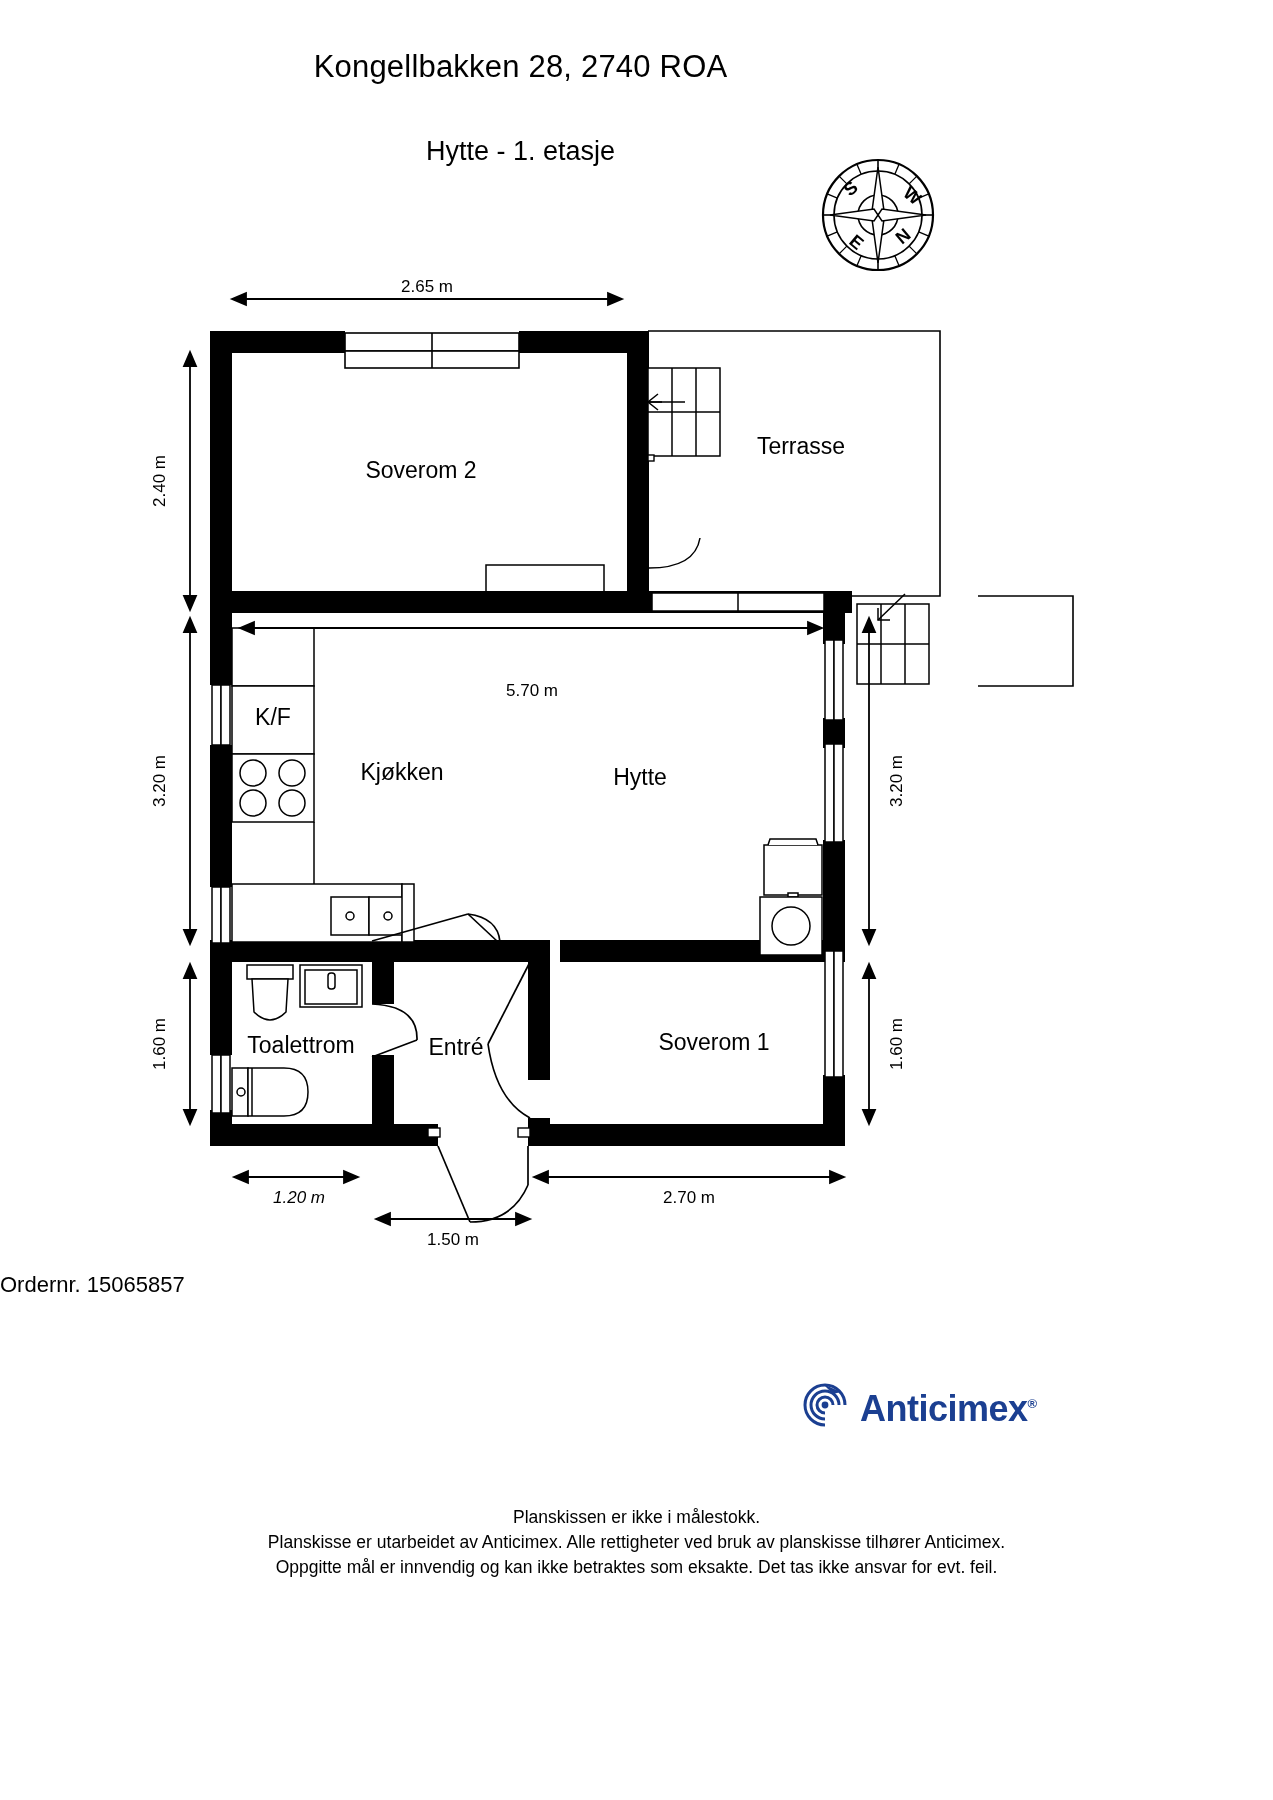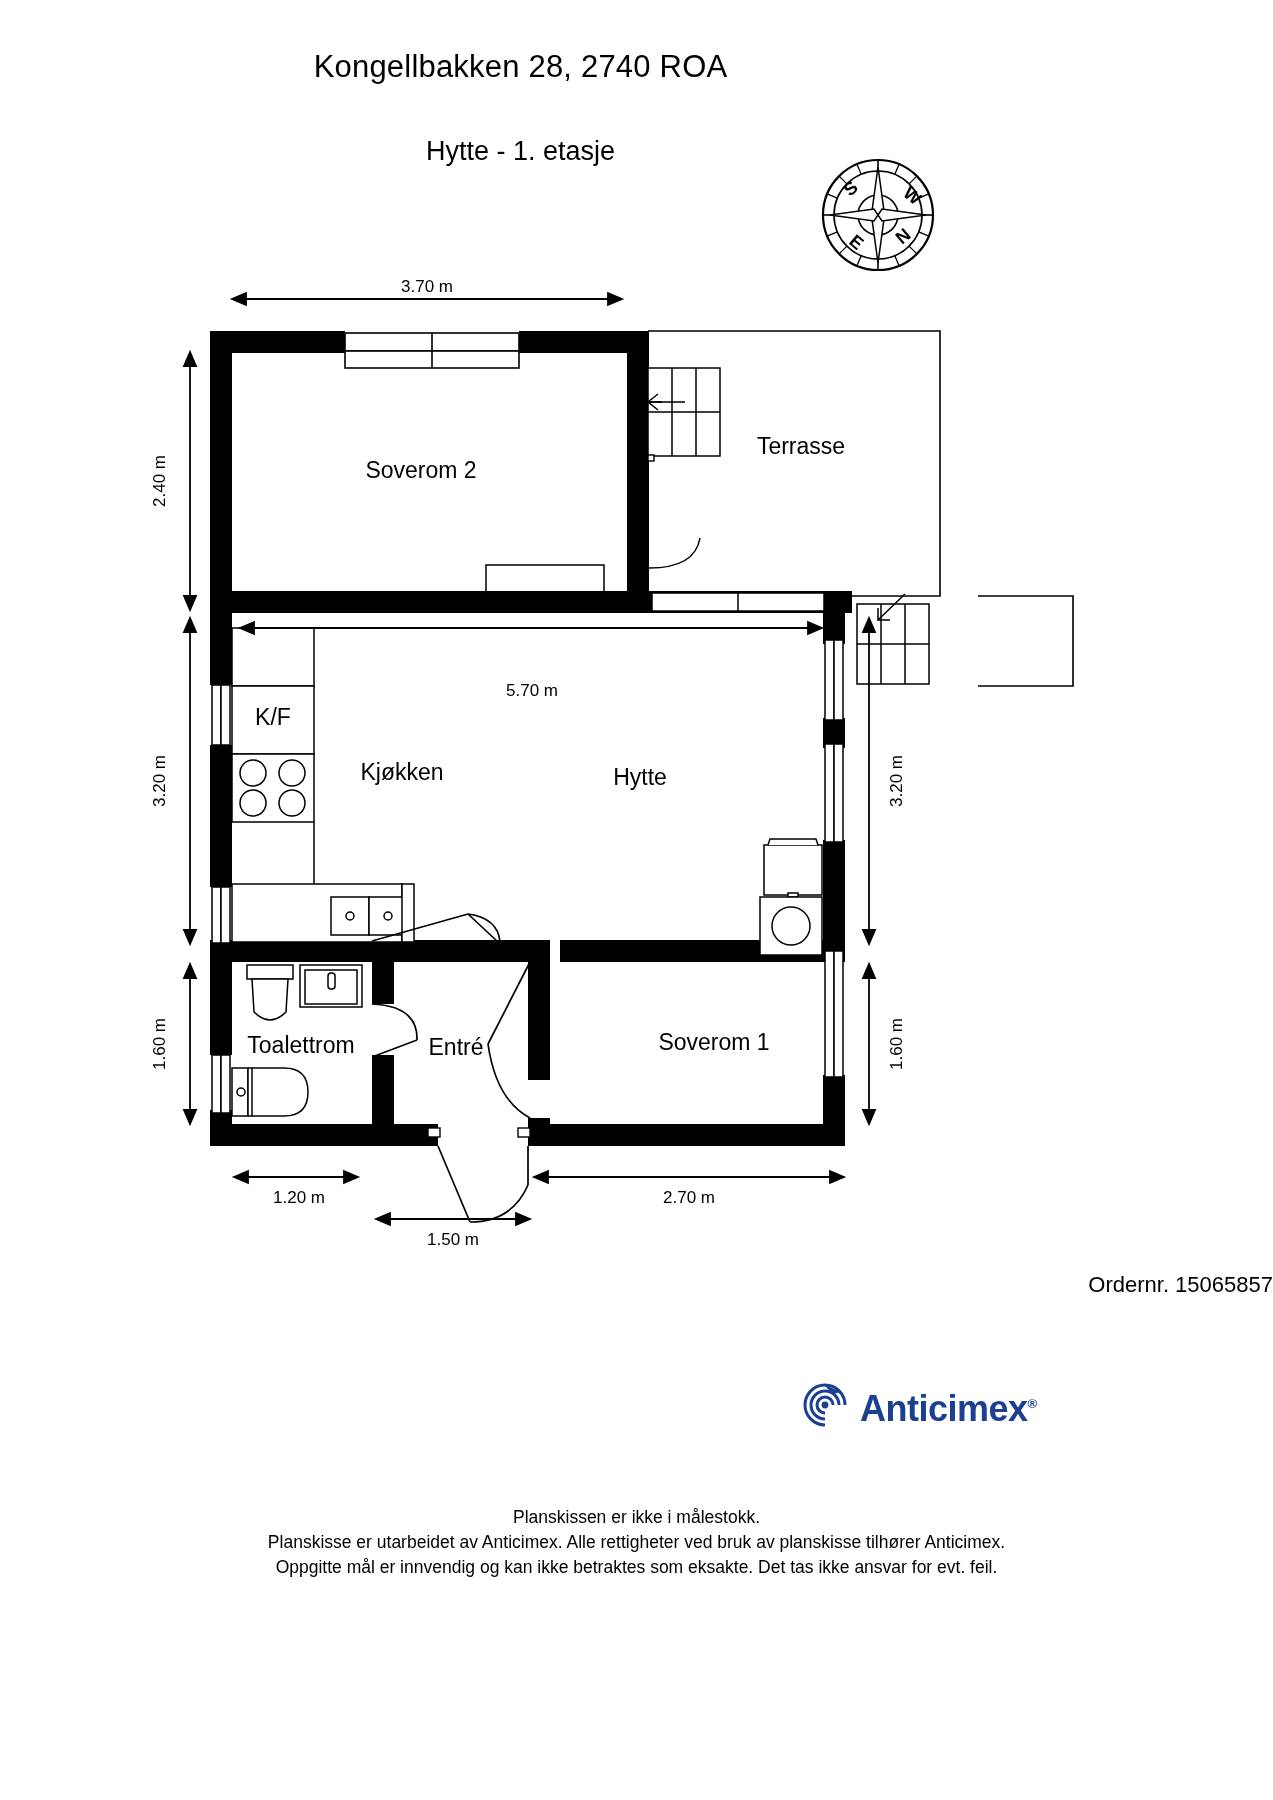--- a/index.html
+++ b/index.html
@@ -14,21 +14,21 @@
   .compass{position:absolute;left:818px;top:155px;width:120px;height:120px;}
 
   
   .plan{position:absolute;left:0;top:0;width:1273px;height:1360px;}
   .lbl{position:absolute;font-size:21px;white-space:nowrap;}
   .lbl.c{transform:translate(-50%,-50%);}
   .dim{position:absolute;font-size:17px;white-space:nowrap;}
   .dim.c{transform:translateX(-50%);}
 
   
-  .ordernr{position:absolute;left:0;top:1272px;width:1273px;text-align:right;font-size:22px;}
+  .ordernr{position:absolute;left:0;top:1272px;width:1273px;text-align:left;font-size:22px;}
   .logo{position:absolute;left:800px;top:1378px;width:260px;height:52px;display:flex;align-items:flex-end;gap:10px;}
   .logo-text{font-size:36px;font-weight:bold;color:#1b3f91;letter-spacing:-.5px;position:relative;}
   .logo-reg{font-size:13px;vertical-align:super;color:#1b3f91;}
   .disclaimer{position:absolute;left:0;top:1505px;width:1273px;text-align:center;font-size:17.5px;line-height:25px;}
 </style>
 </head>
 <body>
 
 <div class="title-block">
   <div class="title-line1">Kongellbakken 28, 2740 ROA</div>
@@ -330,28 +330,28 @@
   <div class="lbl c" style="left:421px;top:470px;font-size:23px;">Soverom 2</div>
   <div class="lbl c" style="left:801px;top:446px;font-size:23px;">Terrasse</div>
   <div class="lbl c" style="left:402px;top:772px;font-size:23px;">Kjøkken</div>
   <div class="lbl c" style="left:640px;top:777px;font-size:23px;">Hytte</div>
   <div class="lbl c" style="left:301px;top:1045px;font-size:23px;">Toalettrom</div>
   <div class="lbl c" style="left:456px;top:1047px;font-size:23px;">Entré</div>
   <div class="lbl c" style="left:690px;top:1042px;font-size:23px;margin-left:24px;">Soverom 1</div>
   <div class="lbl c" style="left:273px;top:717px;font-size:23px;">K/F</div>
 
   
-  <div class="dim c" style="left:427px;top:277px;">3.70 m</div>
+  <div class="dim c" style="left:427px;top:277px;">2.65 m</div>
   <div class="dim" style="left:160px;top:481px;transform:translate(-50%,-50%) rotate(-90deg);">2.40 m</div>
   <div class="dim c" style="left:532px;top:681px;">5.70 m</div>
   <div class="dim" style="left:160px;top:781px;transform:translate(-50%,-50%) rotate(-90deg);">3.20 m</div>
   <div class="dim" style="left:897px;top:781px;transform:translate(-50%,-50%) rotate(-90deg);">3.20 m</div>
   <div class="dim" style="left:160px;top:1044px;transform:translate(-50%,-50%) rotate(-90deg);">1.60 m</div>
   <div class="dim" style="left:897px;top:1044px;transform:translate(-50%,-50%) rotate(-90deg);">1.60 m</div>
-  <div class="dim c" style="left:299px;top:1188px;">1.20 m</div>
+  <div class="dim c" style="left:299px;top:1188px;font-style:italic;">1.20 m</div>
   <div class="dim c" style="left:689px;top:1188px;">2.70 m</div>
   <div class="dim c" style="left:453px;top:1230px;">1.50 m</div>
 </div>
 
 <div class="ordernr">Ordernr. 15065857</div>
 
 <div class="logo">
   <svg width="50" height="50" viewBox="0 0 50 50">
     <g fill="none" stroke="#1b3f91" stroke-width="3">
       <path d="M45 25a20 20 0 1 0-20 20"></path>

